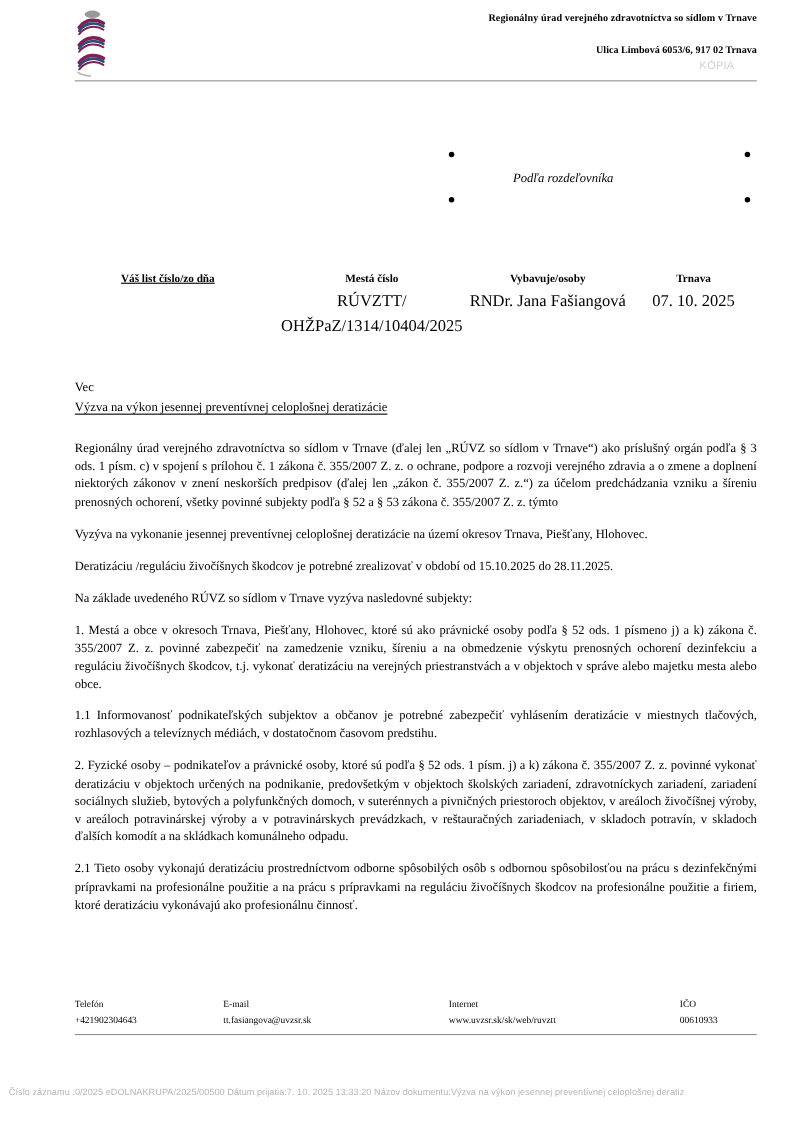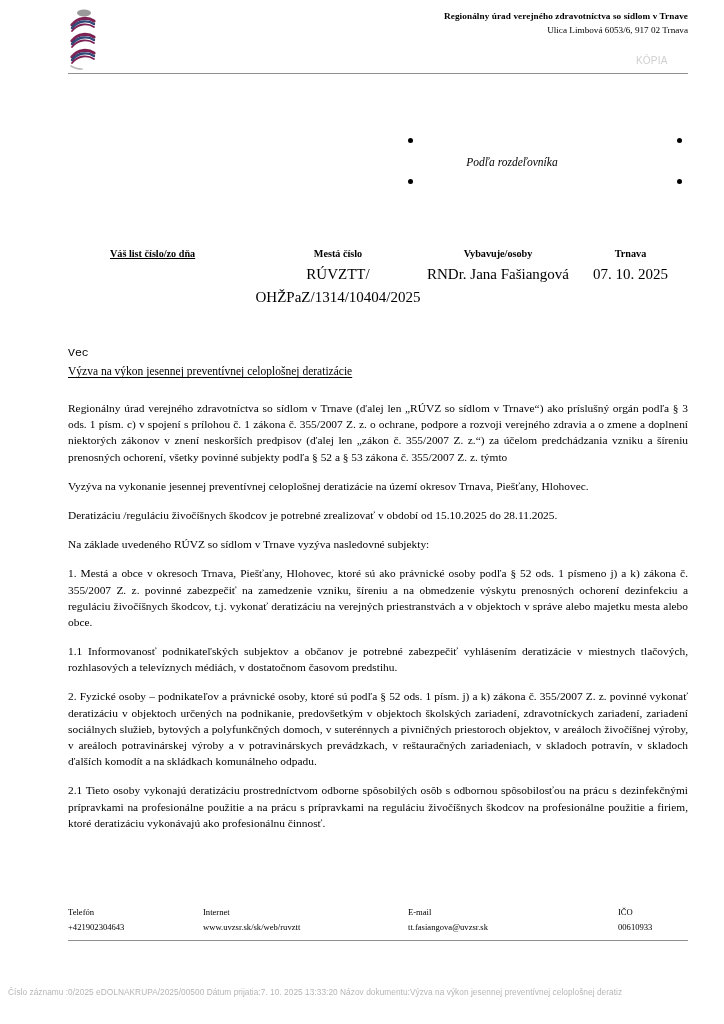--- a/index.html
+++ b/index.html
@@ -46,23 +46,23 @@
     line-height: 1.45;
   }
   .org-name {
     font-size: 9.2px;
     font-weight: bold;
     letter-spacing: 0.01em;
     white-space: nowrap;
   }
   .org-addr {
     font-size: 9.2px;
-    font-weight: normal;
+    font-weight: bold;
     white-space: nowrap;
-    margin-top: 1px;
+    margin-top: 16px;
   }
   .watermark-kopia {
     position: absolute;
     left: 636px;
     top: 13px;
     font-family: "Liberation Sans", sans-serif;
     font-size: 10px;
     letter-spacing: 0.02em;
     color: #cfcfcf;
     user-select: none;
@@ -131,21 +131,20 @@
     margin-top: 2px;
     white-space: pre-line;
   }
 
   
   .subject-label {
     position: absolute;
     left: 68px;
     top: 346px;
     font-size: 11.5px;
-    font-family: Liberation Mono, monospace;
   }
   .subject-title {
     position: absolute;
     left: 68px;
     top: 365px;
     font-size: 11.5px;
     text-decoration: underline;
     text-underline-offset: 2px;
   }
 
@@ -278,26 +277,26 @@
     <p class="para last">2.1 Tieto osoby vykonajú deratizáciu prostredníctvom odborne spôsobilých osôb s odbornou spôsobilosťou na prácu s dezinfekčnými prípravkami na profesionálne použitie a na prácu s prípravkami na reguláciu živočíšnych škodcov na profesionálne použitie a firiem, ktoré deratizáciu vykonávajú ako profesionálnu činnosť.</p>
   </div>
 
   <div class="rule-bottom"></div>
   <div class="footer">
     <div class="footer-col">
       <div class="footer-label">Telefón</div>
       <div class="footer-value">+421902304643</div>
     </div>
     <div class="footer-col">
+      <div class="footer-label">E-mail</div>
+      <div class="footer-value">tt.fasiangova@uvzsr.sk</div>
+    </div>
+    <div class="footer-col">
       <div class="footer-label">Internet</div>
       <div class="footer-value">www.uvzsr.sk/sk/web/ruvztt</div>
-    </div>
-    <div class="footer-col">
-      <div class="footer-label">E-mail</div>
-      <div class="footer-value">tt.fasiangova@uvzsr.sk</div>
     </div>
     <div class="footer-col">
       <div class="footer-label">IČO</div>
       <div class="footer-value">00610933</div>
     </div>
   </div>
 
   <div class="audit-line">Číslo záznamu :0/2025 eDOLNAKRUPA/2025/00500 Dátum prijatia:7. 10. 2025 13:33:20 Názov dokumentu:Výzva na výkon jesennej preventívnej celoplošnej deratiz</div>
 
 </div>

